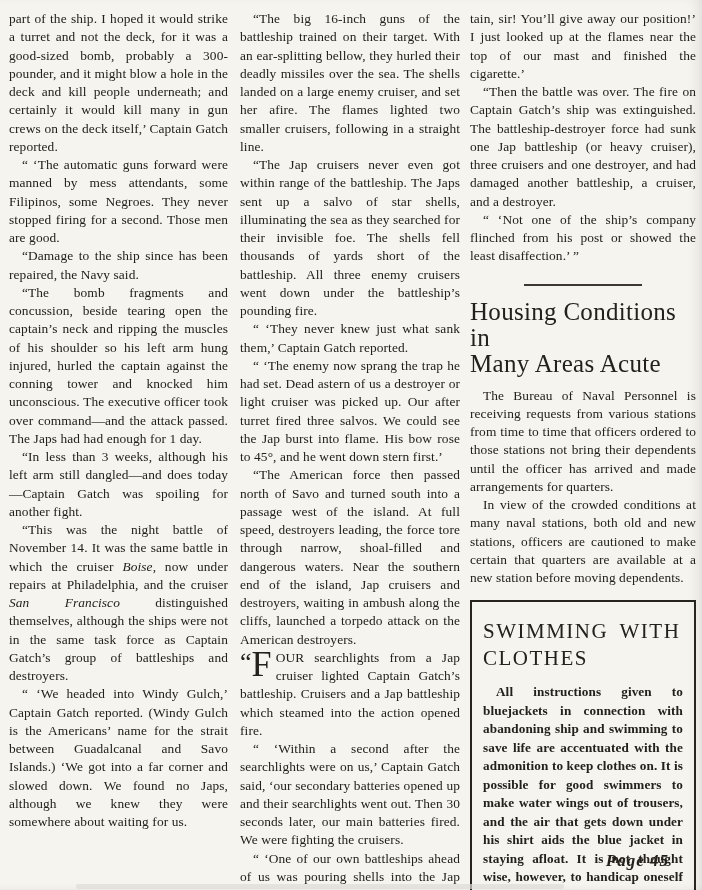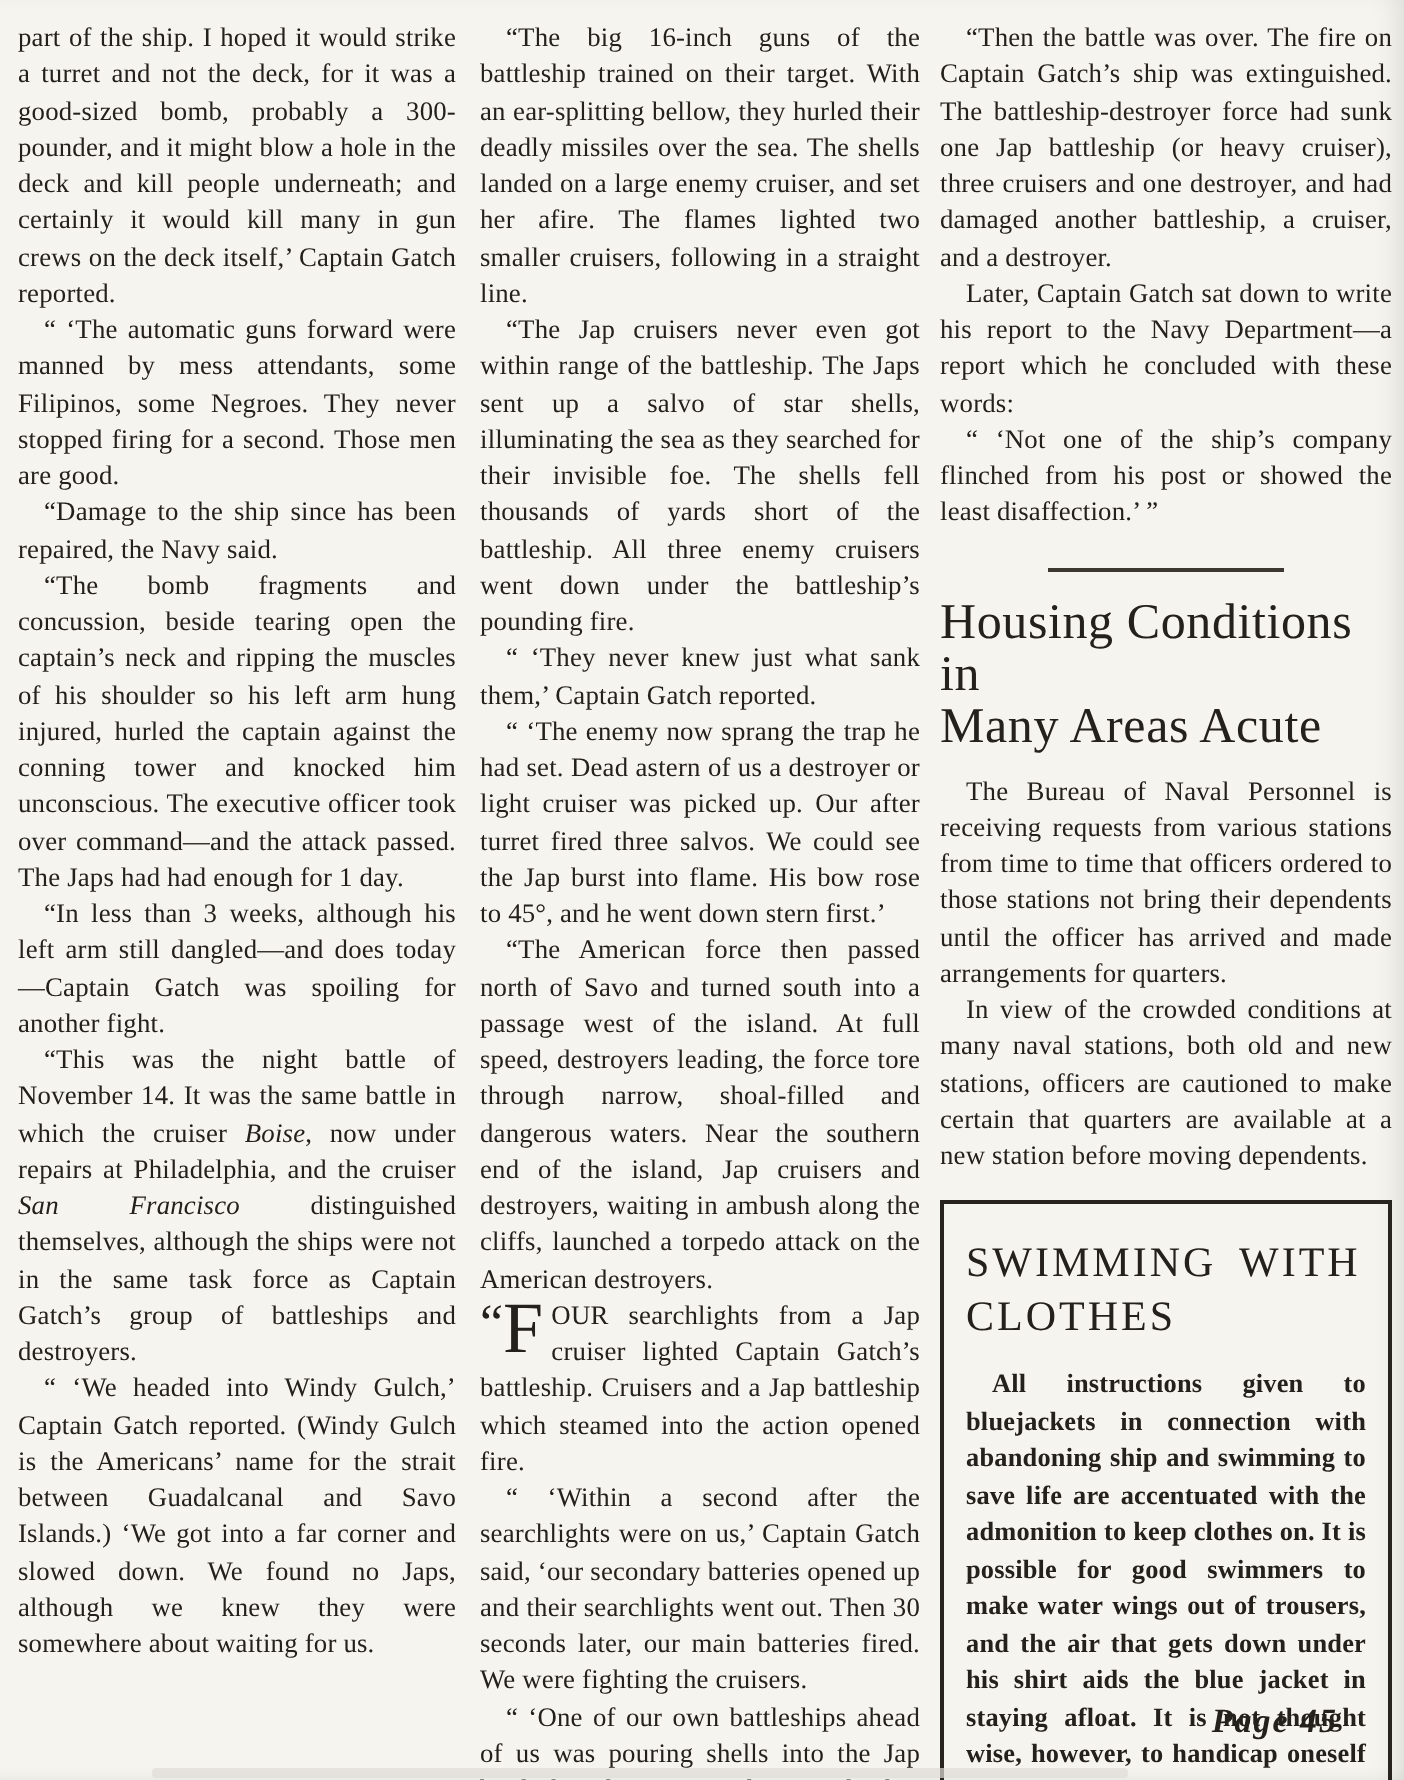--- a/index.html
+++ b/index.html
@@ -122,22 +122,22 @@
         <p class="para indent">“The big 16-inch guns of the battleship trained on their target.  With an ear-splitting bellow, they hurled their deadly missiles over the sea. The shells landed on a large enemy cruiser, and set her afire.  The flames lighted two smaller cruisers, following in a straight line.</p>
         <p class="para indent">“The Jap cruisers never even got within range of the battleship.  The Japs sent up a salvo of star shells, illuminating the sea as they searched for their invisible foe.  The shells fell thousands of yards short of the battleship.  All three enemy cruisers went down under the battleship’s pounding fire.</p>
         <p class="para indent">“ ‘They never knew just what sank them,’ Captain Gatch reported.</p>
         <p class="para indent">“ ‘The enemy now sprang the trap he had set.  Dead astern of us a destroyer or light cruiser was picked up.  Our after turret fired three salvos.  We could see the Jap burst into flame.  His bow rose to 45°, and he went down stern first.’</p>
         <p class="para indent">“The American force then passed north of Savo and turned south into a passage west of the island.  At full speed, destroyers leading, the force tore through narrow, shoal-filled and dangerous waters.  Near the southern end of the island, Jap cruisers and destroyers, waiting in ambush along the cliffs, launched a torpedo attack on the American destroyers.</p>
         <p class="para dropcap-para"><span class="bigquote">“</span><span class="dropcap">F</span>OUR searchlights from a Jap cruiser lighted Captain Gatch’s battleship.  Cruisers and a Jap battleship which steamed into the action opened fire.</p>
         <p class="para indent">“ ‘Within a second after the searchlights were on us,’ Captain Gatch said, ‘our secondary batteries opened up and their searchlights went out.  Then 30 seconds later, our main batteries fired.  We were fighting the cruisers.</p>
         <p class="para indent">“ ‘One of our own battleships ahead of us was pouring shells into the Jap battleship, but now and again the big enemy ship would turn one our way, until the United States battleship ahead silenced it.’</p>
       </div>
     <div class="col col3">
+        <p class="para">tain, sir!  You’ll give away our position!’  I just looked up at the flames near the top of our mast and finished the cigarette.’</p>
         <p class="para indent">“Then the battle was over.  The fire on Captain Gatch’s ship was extinguished.  The battleship-destroyer force had sunk one Jap battleship (or heavy cruiser), three cruisers and one destroyer, and had damaged another battleship, a cruiser, and a destroyer.</p>
-        <p class="para indent">Later, Captain Gatch sat down to write his report to the Navy Department—a report which he concluded with these words:</p>
         <p class="para indent">“ ‘Not one of the ship’s company flinched from his post or showed the least disaffection.’ ”</p>
         <div class="rule"></div>
         <h2 class="section-heading">Housing Conditions in
 Many Areas Acute</h2>
         <p class="para indent">The Bureau of Naval Personnel is receiving requests from various stations from time to time that officers ordered to those stations not bring their dependents until the officer has arrived and made arrangements for quarters.</p>
         <p class="para indent">In view of the crowded conditions at many naval stations, both old and new stations, officers are cautioned to make certain that quarters are available at a new station before moving dependents.</p>
         <div class="swim-box">
           <h3 class="box-title">SWIMMING WITH
 CLOTHES</h3>
           <p class="para indent box-para">All instructions given to bluejackets in connection with abandoning ship and swimming to save life are accentuated with the admonition to keep clothes on.  It is possible for good swimmers to make water wings out of trousers, and the air that gets down under his shirt aids the blue jacket in staying afloat.  It is not thought wise, however, to handicap oneself unnecessarily with anything that is heavier than water, such as heavy boots or shoes.  It is just as well to discard them before entering the water.—From Commander J. J. Tunney, , officer in charge of the Physical Training Section.</p>

